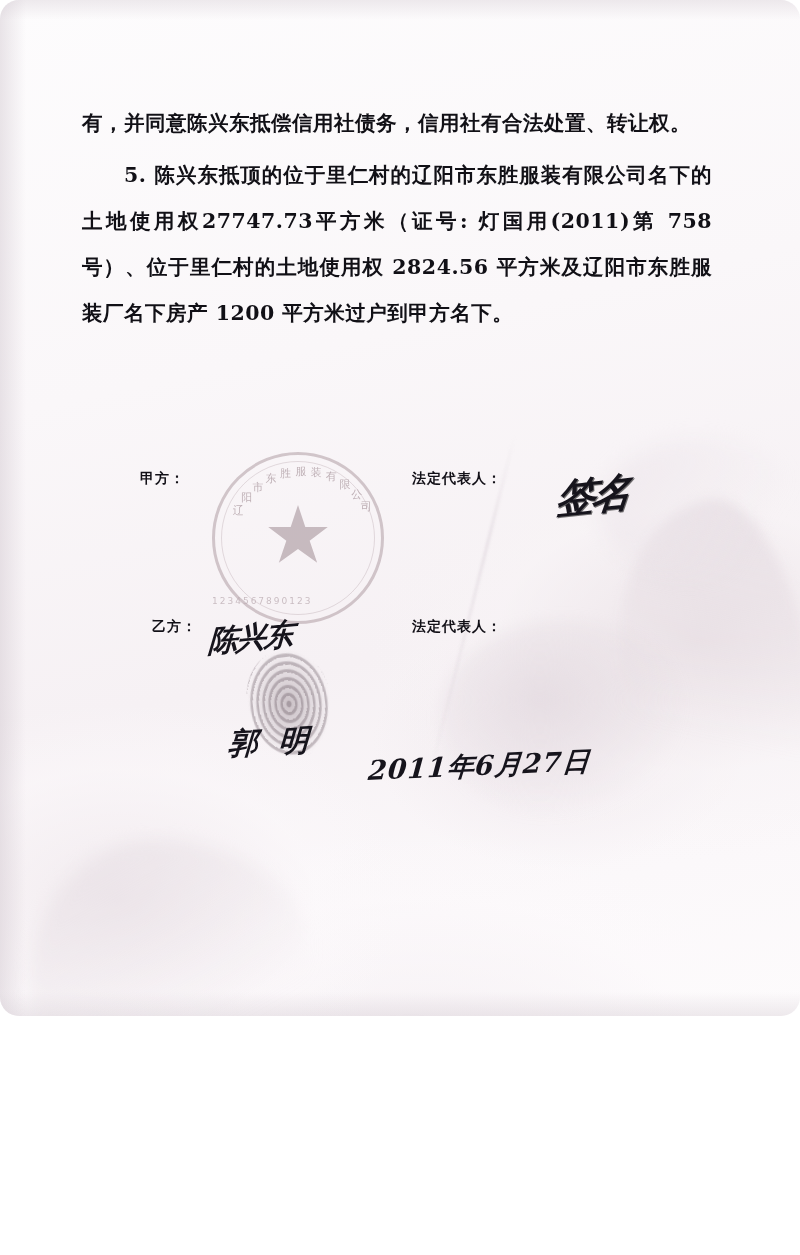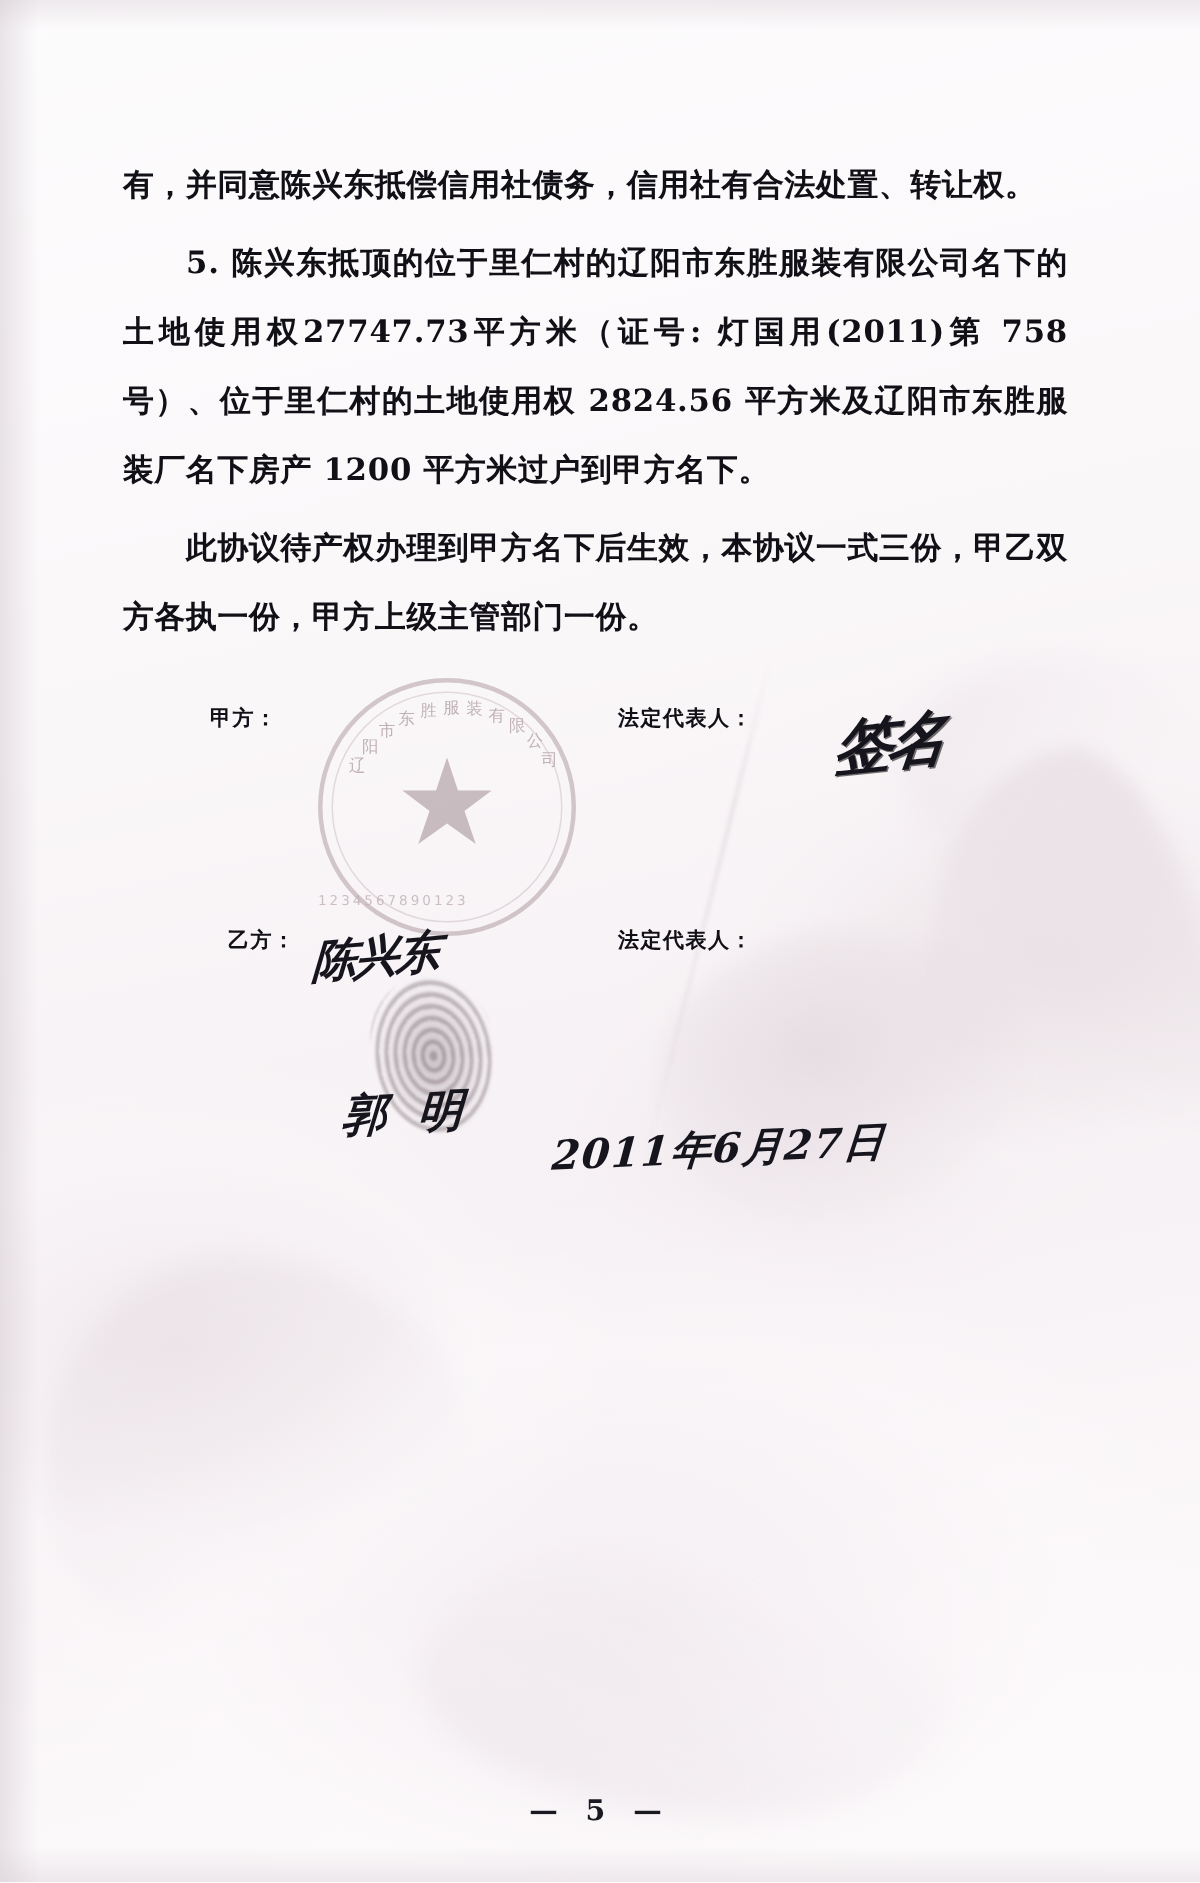--- a/index.html
+++ b/index.html
@@ -10,28 +10,29 @@
     width: 800px;
     height: 1255px;
     background: #ffffff;
     font-family: "DejaVu Sans", sans-serif;
     overflow: hidden;
   }
 
   #page {
     position: relative;
     width: 800px;
-    height: 1255px;
+    height: 1016px;
     background:
       radial-gradient(ellipse 340px 220px at 700px 640px, rgba(236,228,232,0.95) 0%, rgba(248,244,246,0.5) 60%, rgba(255,255,255,0) 100%),
       radial-gradient(ellipse 300px 200px at 120px 900px, rgba(240,233,237,0.85) 0%, rgba(252,249,251,0.4) 65%, rgba(255,255,255,0) 100%),
       radial-gradient(ellipse 420px 260px at 420px 1080px, rgba(243,237,241,0.8) 0%, rgba(253,250,252,0.3) 70%, rgba(255,255,255,0) 100%),
       radial-gradient(ellipse 260px 180px at 560px 740px, rgba(238,230,235,0.75) 0%, rgba(255,255,255,0) 72%),
       linear-gradient(168deg, #fdfcfd 0%, #faf7f9 35%, #f6f1f4 62%, #fbf8fa 85%, #fdfbfc 100%);
     overflow: hidden;
+    border-radius: 19px;
   }
 
   
   .blotch {
     position: absolute;
     pointer-events: none;
   }
   .b1 {
     left: 620px; top: 500px; width: 190px; height: 330px;
     background: linear-gradient(200deg, rgba(222,211,218,0.55), rgba(255,255,255,0) 70%);
@@ -254,21 +255,20 @@
   <div class="blotch b1"></div>
   <div class="blotch b2"></div>
   <div class="blotch b3"></div>
   <div class="blotch b4"></div>
   <div class="blotch b5"></div>
   <div class="crease"></div>
 
   <div class="doc-body">
     <p class="para">有，并同意陈兴东抵偿信用社债务，信用社有合法处置、转让权。</p>
     <p class="para indent">5. 陈兴东抵顶的位于里仁村的辽阳市东胜服装有限公司名下的土地使用权27747.73平方米（证号: 灯国用(2011)第 758 号）、位于里仁村的土地使用权 2824.56 平方米及辽阳市东胜服装厂名下房产 1200 平方米过户到甲方名下。</p>
-    <p class="para indent tight">此协议待产权办理到甲方名下后生效，本协议一式三份，甲乙双方各执一份，甲方上级主管部门一份。</p>
   </div>
 
   <div class="seal">
     <div class="ring-outer"></div>
     <div class="ring-inner"></div>
     <div class="star"></div>
     <div class="arc-text">
       <span style="transform:rotate(-62deg) translate(0,-74px) rotate(62deg)">辽</span>
       <span style="transform:rotate(-50deg) translate(0,-74px) rotate(50deg)">阳</span>
       <span style="transform:rotate(-38deg) translate(0,-74px) rotate(38deg)">市</span>

